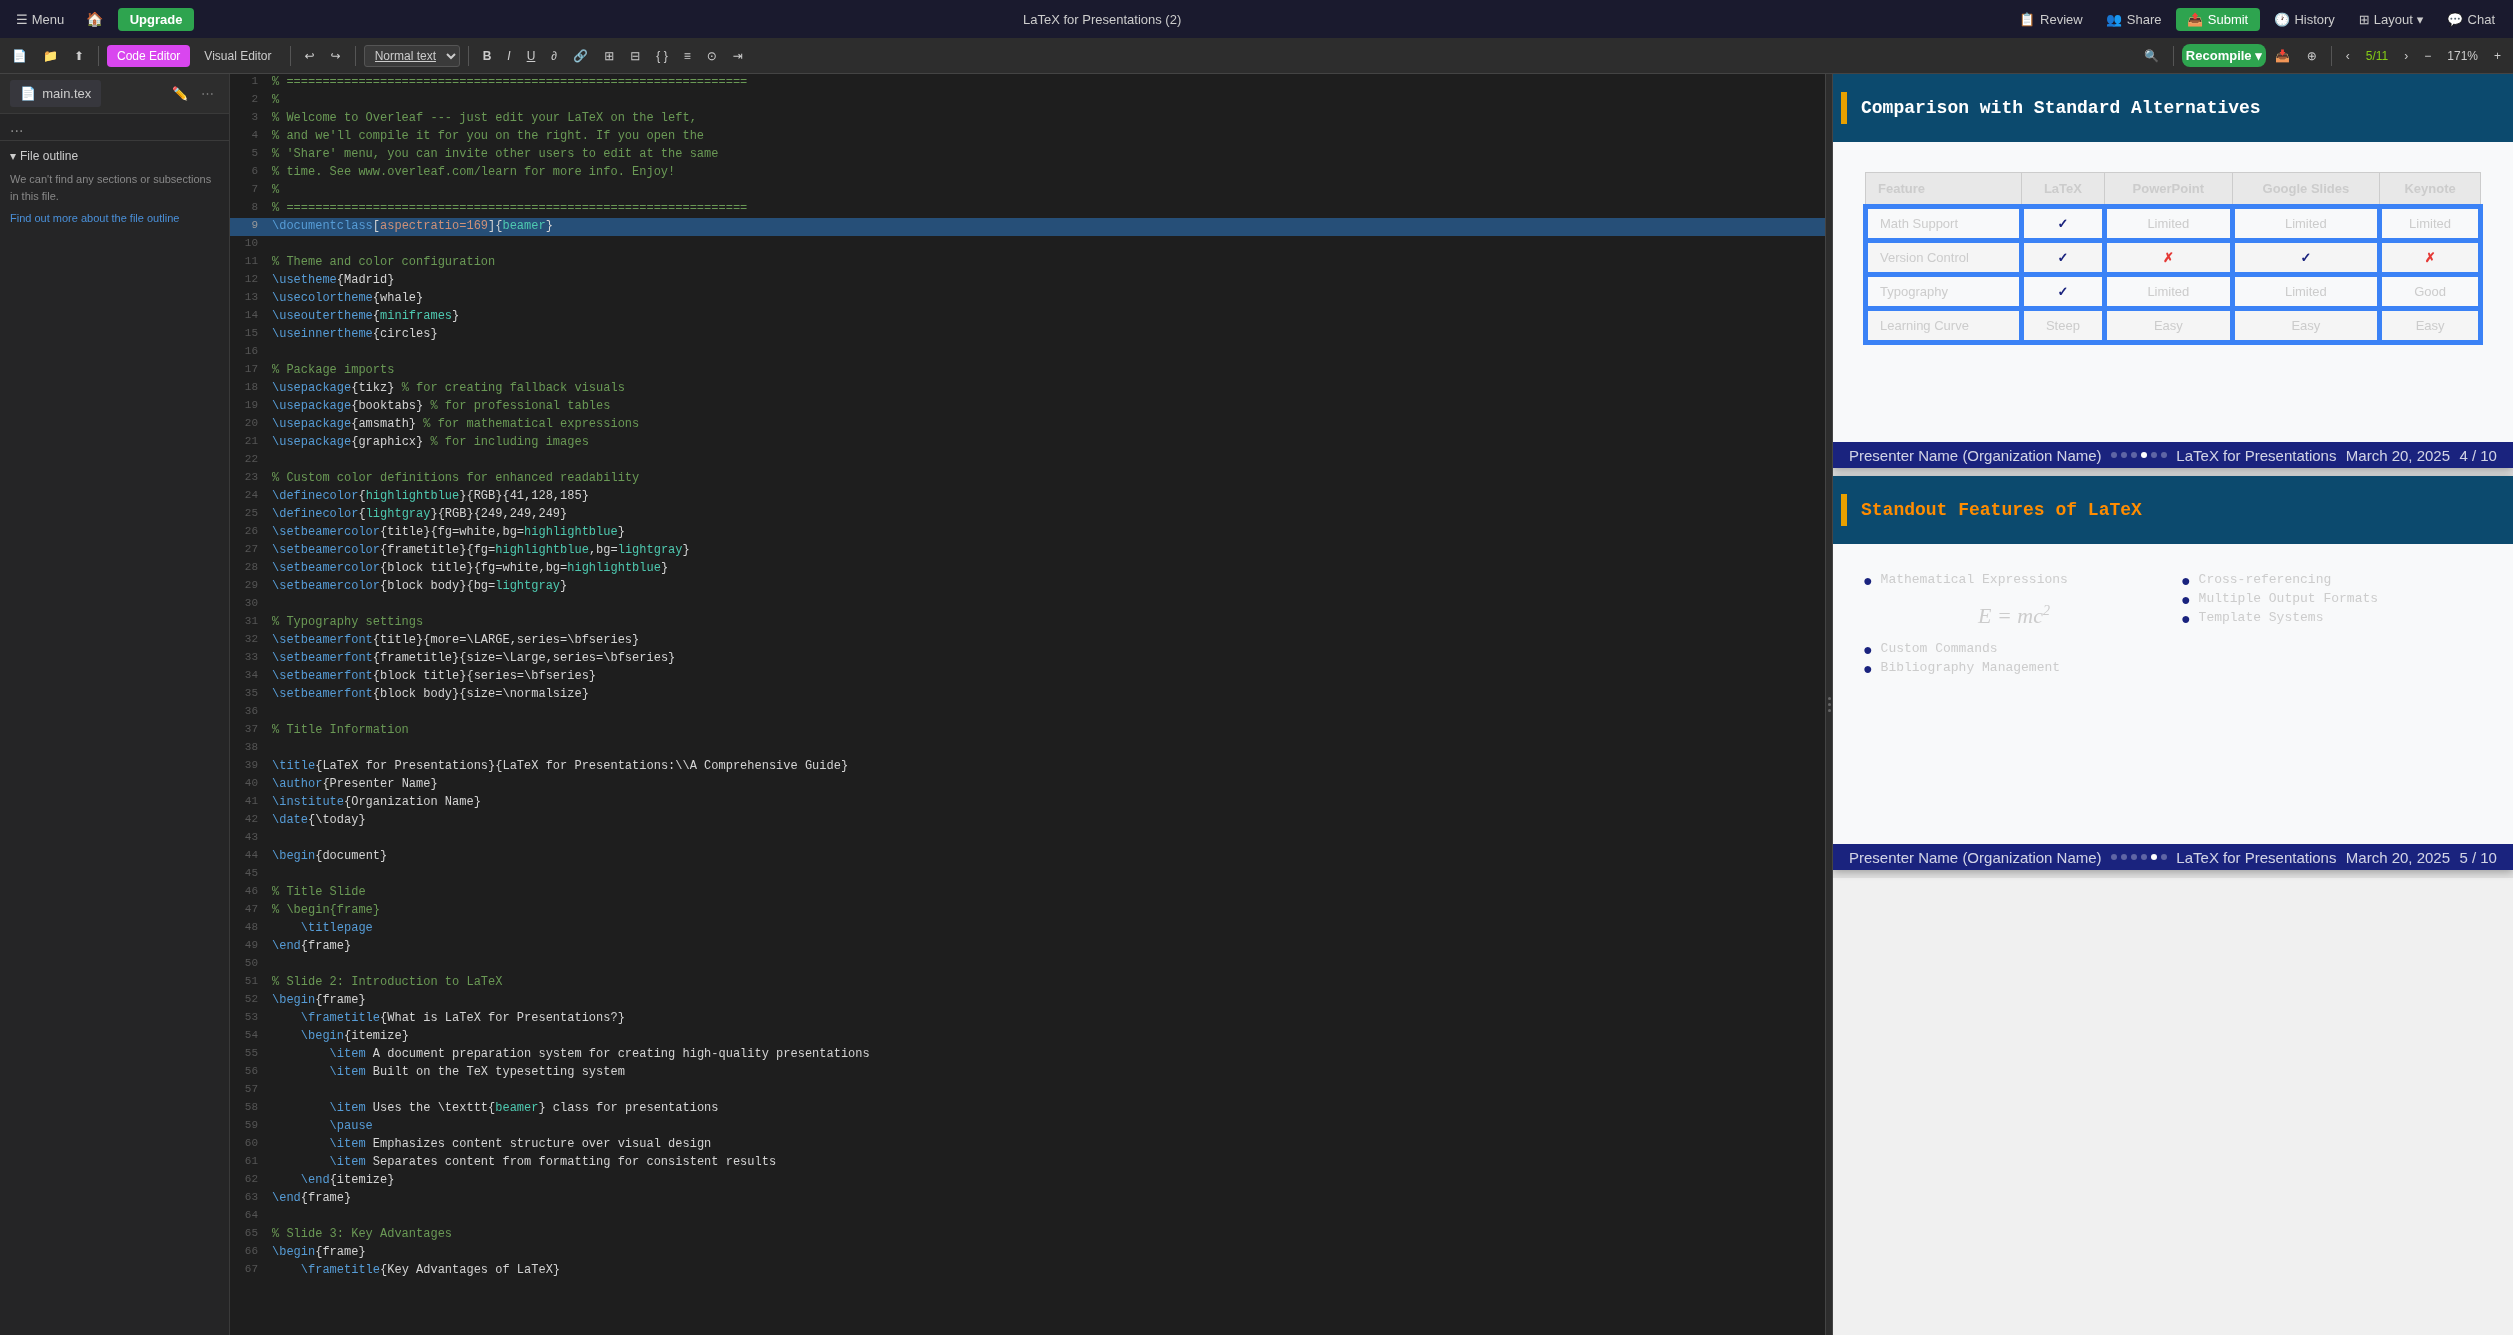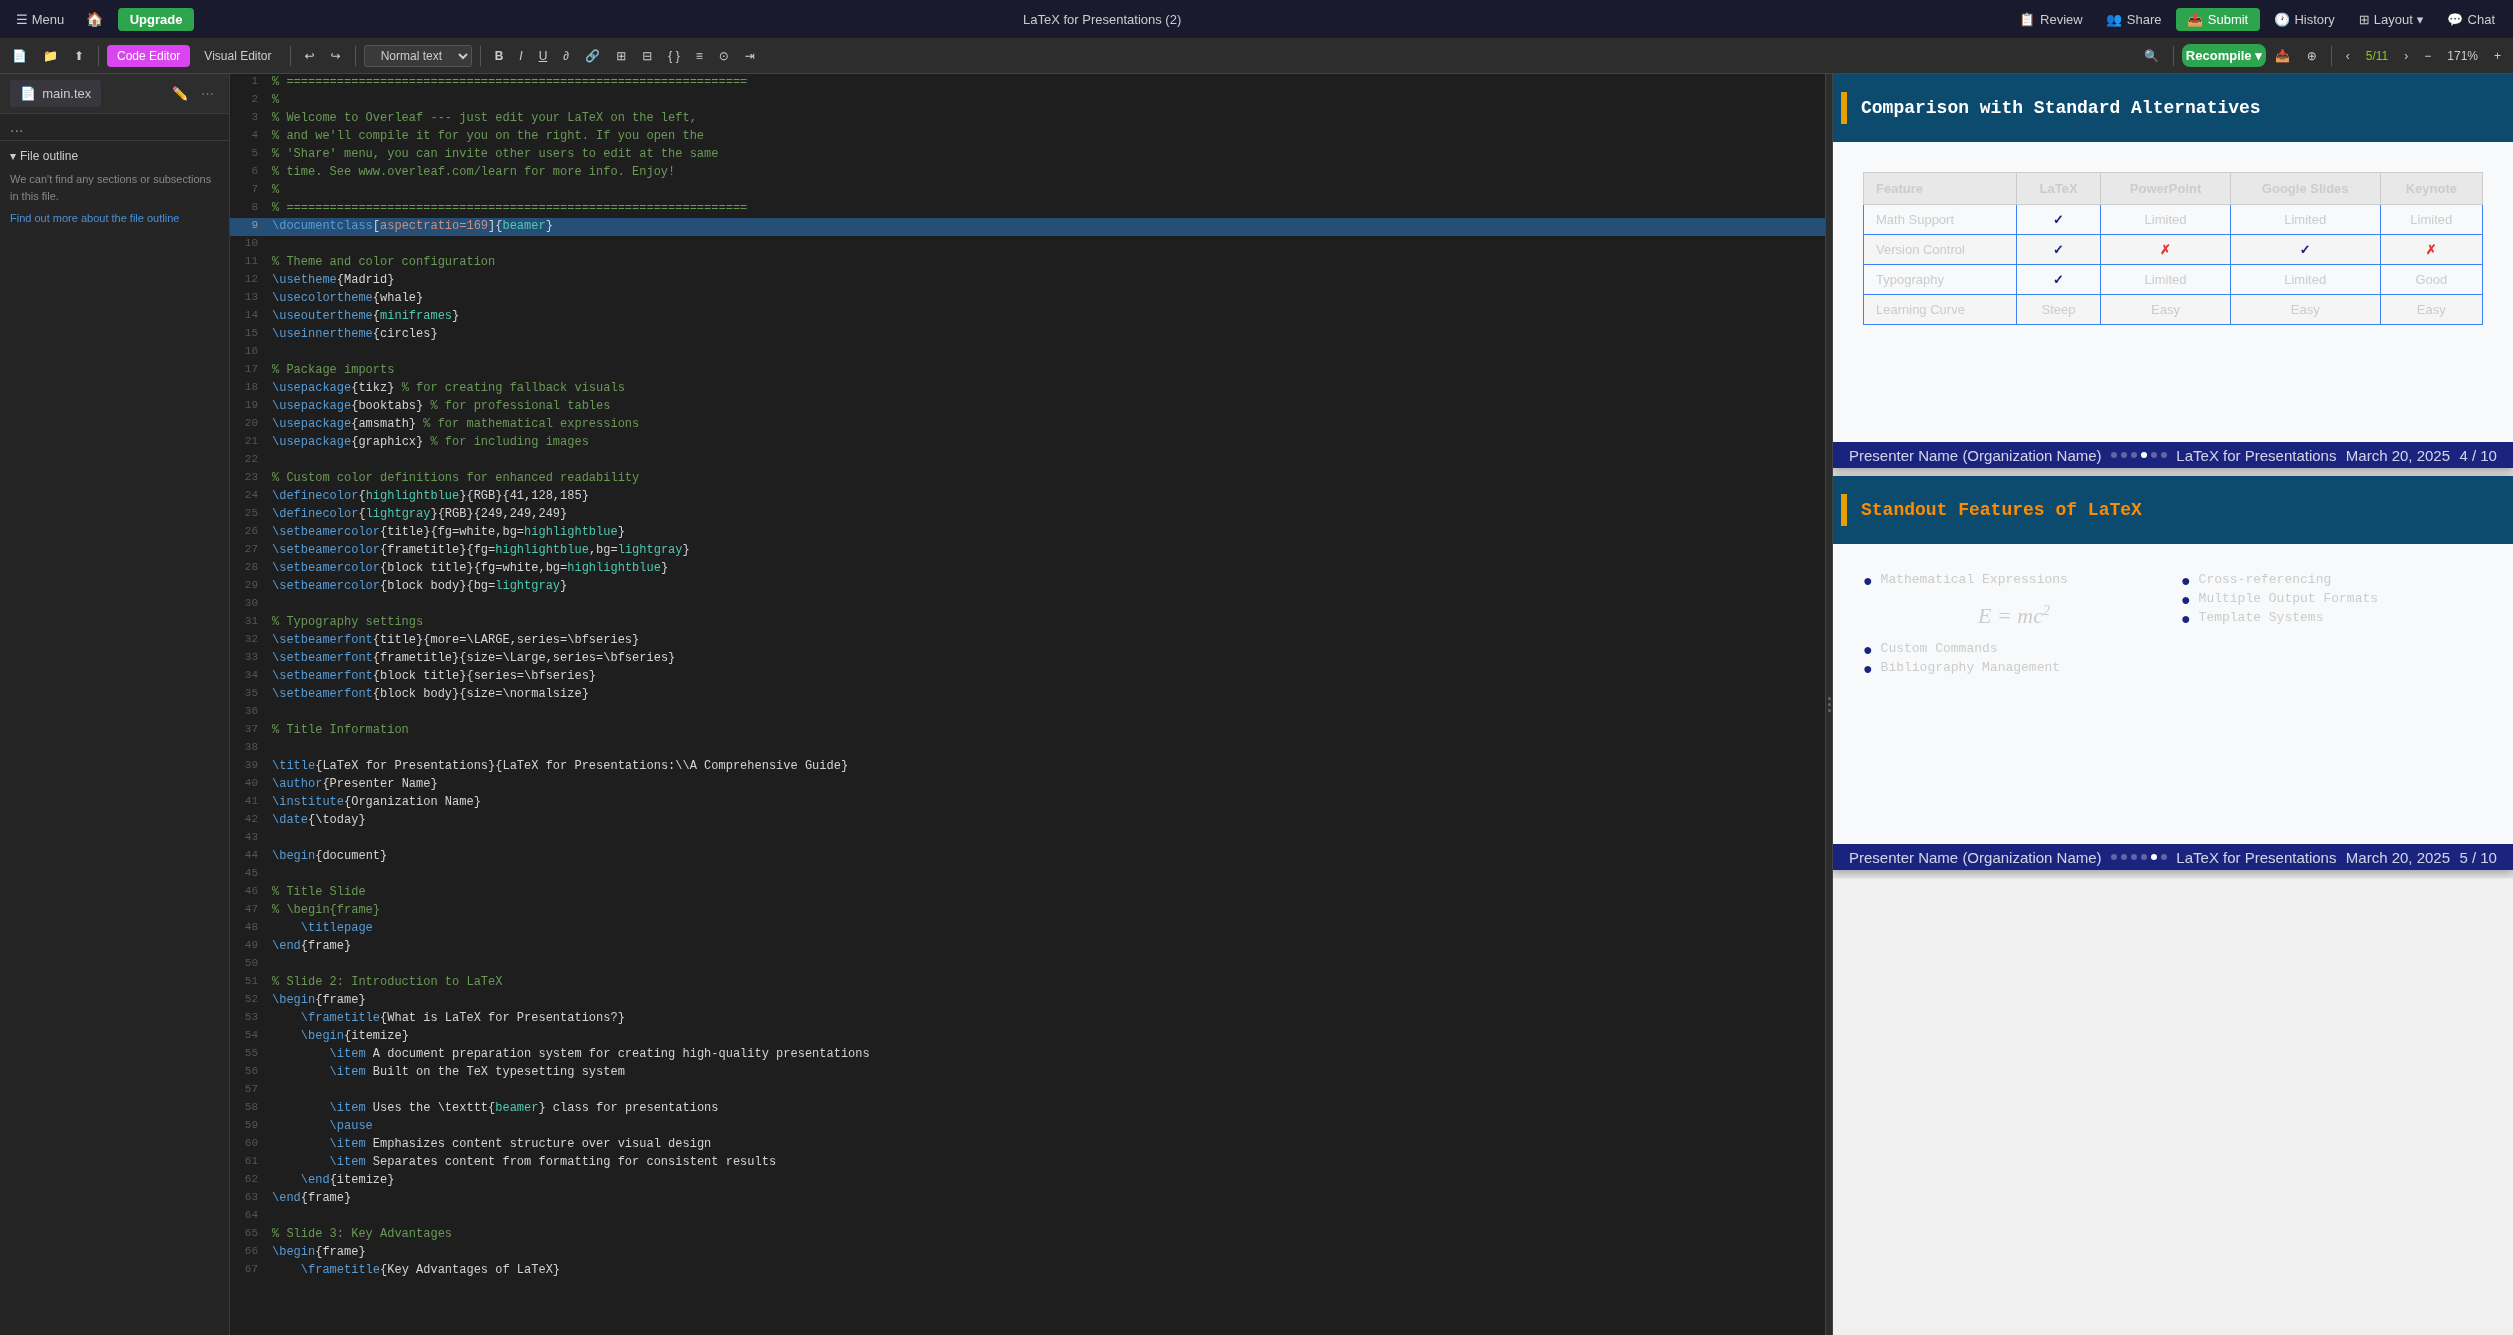--- a/index.html
+++ b/index.html
@@ -17,21 +17,21 @@
     .submit-btn { background: #2ea44f; color: white; padding: 4px 12px; border-radius: 4px; cursor: pointer; }
 
     
     .second-toolbar {
       display: flex; align-items: center; background: #2d2d2d; height: 36px; padding: 0 6px; gap: 4px; border-bottom: 1px solid #444;
     }
     .toolbar-tab { padding: 4px 10px; border-radius: 4px; cursor: pointer; font-size: 12px; color: #ccc; }
     .toolbar-tab.active { background: #d946ef; color: white; }
     .toolbar-sep { width: 1px; height: 20px; background: #555; margin: 0 4px; }
     .toolbar-btn { padding: 3px 6px; cursor: pointer; color: #ccc; border-radius: 3px; font-size: 12px; }
-    .style-dropdown { background: #3a3a3a; border: 1px solid #555; color: #ccc; padding: 2px 12px; border-radius: 3px; font-size: 12px; cursor: pointer; }
+    .style-dropdown { background: #3a3a3a; border: 1px solid #555; color: #ccc; padding: 2px 6px; border-radius: 3px; font-size: 12px; cursor: pointer; text-decoration: underline; }
     .recompile-btn { background: #2ea44f; color: white; padding: 4px 4px; border-radius: 8px; cursor: pointer; font-size: 13px; font-weight: 600; }
 
     
     .main-layout { display: flex; height: calc(100vh - 74px); }
 
     
     .left-sidebar { width: 230px; background: #252526; border-right: 1px solid #3a3a3a; display: flex; flex-direction: column; }
     .sidebar-header { padding: 6px 10px; background: #2d2d2d; border-bottom: 1px solid #3a3a3a; display: flex; align-items: center; justify-content: space-between; }
     .sidebar-file { display: flex; align-items: center; gap: 6px; padding: 6px 10px; background: #37373d; border-radius: 3px; color: #ccc; }
     .sidebar-dots { padding: 4px 10px; color: #888; font-size: 16px; }
@@ -71,21 +71,21 @@
     .slide-footer { background: #1a237e; height: 26px; display: flex; align-items: center; padding: 0 16px; justify-content: space-between; }
     .slide-footer-text { color: rgba(255,255,255,0.8); font-size: 15px; }
     .slide-nav-dots { display: flex; gap: 4px; align-items: center; }
     .nav-dot { width: 6px; height: 6px; border-radius: 50%; background: rgba(255,255,255,0.3); }
     .nav-dot.active { background: white; }
 
     
     .comparison-table { width: 100%; border-collapse: collapse; margin: 10px 0; font-size: 13px; }
     .comparison-table th { background: #e8e8e8; padding: 8px 12px; text-align: center; font-weight: bold; border: 1px solid #ccc; }
     .comparison-table th:first-child { text-align: left; }
-    .comparison-table td { padding: 7px 12px; border: 1px solid #3b82f6; text-align: center; }
+    .comparison-table td { padding: 7px 12px; border: 5px solid #3b82f6; text-align: center; }
     .comparison-table td:first-child { text-align: left; font-weight: 500; }
     .comparison-table tr:nth-child(even) { background: #f5f5f5; }
     .check-mark { color: #1a237e; font-weight: bold; }
     .cross-mark { color: #e53935; font-weight: bold; }
     .feature-item { display: flex; align-items: flex-start; gap: 8px; font-family: 'Courier New', monospace; font-size: 13px; }
     .feature-bullet { color: #1a237e; font-size: 16px; flex-shrink: 0; margin-top: 1px; }
     .math-display { text-align: center; font-style: italic; font-size: 22px; margin: 12px 0; font-family: 'Times New Roman', serif; }
     .math-sup { font-size: 14px; vertical-align: super; }
 
     

